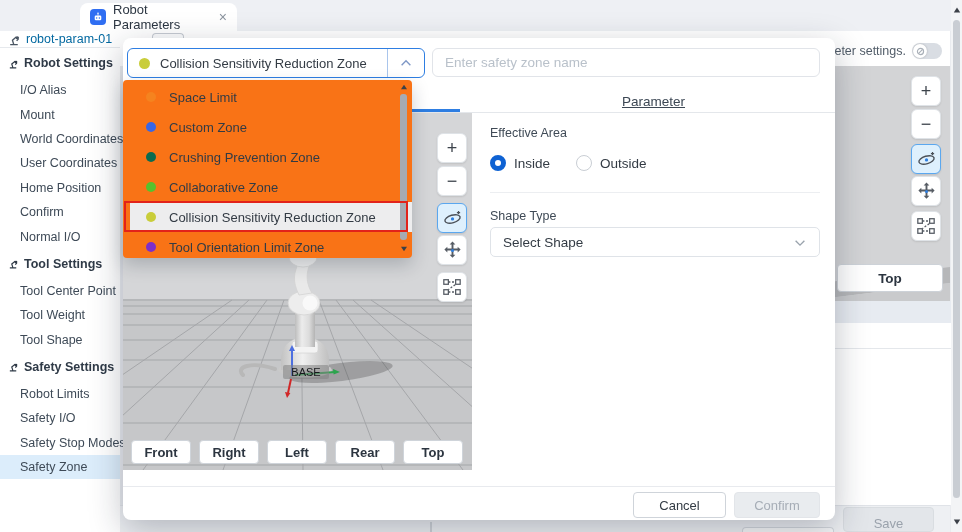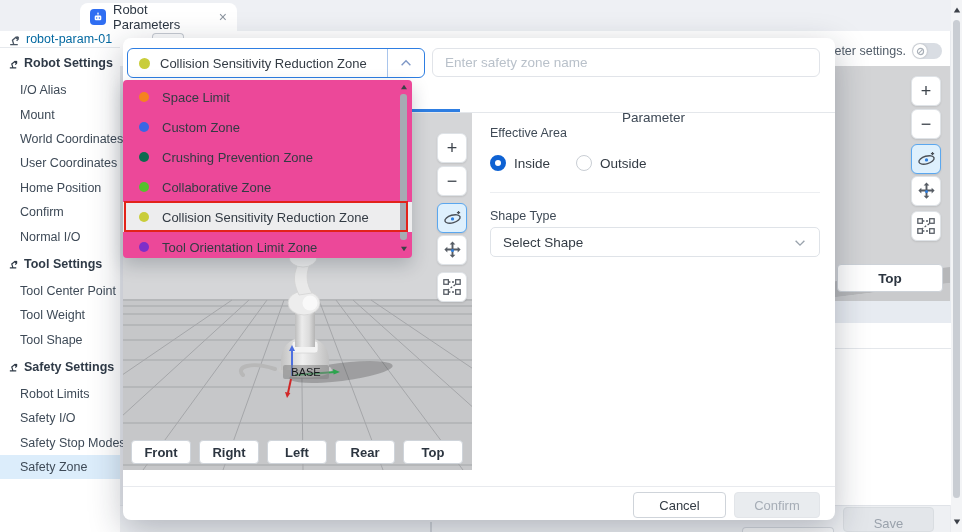--- a/index.html
+++ b/index.html
@@ -80,22 +80,22 @@
   .zone-dot { width:11px; height:11px; border-radius:50%; margin:0 10px 0 11px; flex:0 0 11px; }
   .zone-label { font-size:13px; color:#333b44; flex:1 1 auto; white-space:nowrap; overflow:hidden; }
   .zone-caret { width:37px; align-self:stretch; border-left:1px solid #a9c5ec; display:flex; align-items:center; justify-content:center; }
   .name-input { position:absolute; left:309px; top:10px; width:388px; height:29px; border:1px solid #e1e4e9;
     border-radius:6px; font-family:"Liberation Sans", sans-serif; font-size:13.5px; color:#333;
     padding:0 12px; outline:none; }
   .name-input::placeholder { color:#b9c1ca; }
   .mtabs { position:absolute; left:0; top:52px; width:712px; height:23px; }
   .mtab-divider { position:absolute; left:0; top:74px; width:712px; height:1px; background:#e4e7eb; }
   .mtab-underline { position:absolute; left:200px; top:71px; width:137px; height:3px; background:#2e7ee2; }
-  .mtab-param { position:absolute; left:354px; top:16px; width:353px; height:23px; display:flex;
-    align-items:center; justify-content:center; font-size:13.5px; color:#3c4754; }
+  .mtab-param { position:absolute; left:354px; top:0; width:353px; height:23px; display:flex;
+    align-items:center; justify-content:center; font-size:13.5px; color:#3c4754;text-decoration:underline; }
 
   
   .viewer { position:absolute; left:0; top:75px; width:349px; height:357px; overflow:hidden;
     background:linear-gradient(#d5d6d8 0 52%, #c6c7c9 52% 100%); }
   .viewbtn { position:absolute; top:327px; width:60px; height:24px; background:#ffffff; border:1px solid #cfd4da;
     border-radius:4px; display:flex; align-items:center; justify-content:center;
     font-size:13px; font-weight:600; color:#2c3540; }
   .viewer .btn3d { position:absolute; left:314px; }
 
   
@@ -114,22 +114,22 @@
   
   .mfoot-divider { position:absolute; left:0; top:448px; width:712px; height:1px; background:#e8eaee; }
   .btn-cancel { position:absolute; left:510px; top:454px; width:93px; height:26px; background:#fff;
     border:1px solid #cfd4da; border-radius:4px; display:flex; align-items:center; justify-content:center;
     font-size:13px; color:#333b44; }
   .btn-confirm { position:absolute; left:611px; top:454px; width:86px; height:26px; background:#e9ecef;
     border:1px solid #e2e5e9; border-radius:4px; display:flex; align-items:center; justify-content:center;
     font-size:13px; color:#a6adb6; }
 
   
-  .dd-panel { position:absolute; left:0; top:42px; width:289px; height:178px; background:#ec4899;
-    border-radius:4px; box-shadow:0 7px 18px rgba(20,30,45,.22); overflow:hidden; z-index:30; padding-top:2px; }
+  .dd-panel { position:absolute; left:0; top:42px; width:289px; height:178px; background:#f97316;
+    border-radius:4px; box-shadow:0 7px 18px rgba(20,30,45,.22); overflow:hidden; z-index:30; padding-top:2px;padding-left:7px; }
   .dd-row { height:30px; display:flex; align-items:center; font-size:13px; color:#333b44; }
   .dd-row.hl { background:#ededee; }
   .dd-dot { width:10px; height:10px; border-radius:50%; margin:0 13px 0 16px; flex:0 0 10px; }
   .dd-redbox { position:absolute; left:1px; top:121px; width:284px; height:31px; border:2.5px solid #e2231a; z-index:2; }
   .dd-scroll { position:absolute; right:4px; top:2px; width:9px; height:172px; }
   .dd-scroll .tri-up { position:absolute; left:0.5px; top:2px; }
   .dd-scroll .tri-down { position:absolute; left:0.5px; bottom:2px; }
   .dd-thumb { position:absolute; left:1px; top:12px; width:7px; height:146px; background:#a6abb3; border-radius:3px; }
 </style>
 </head>

